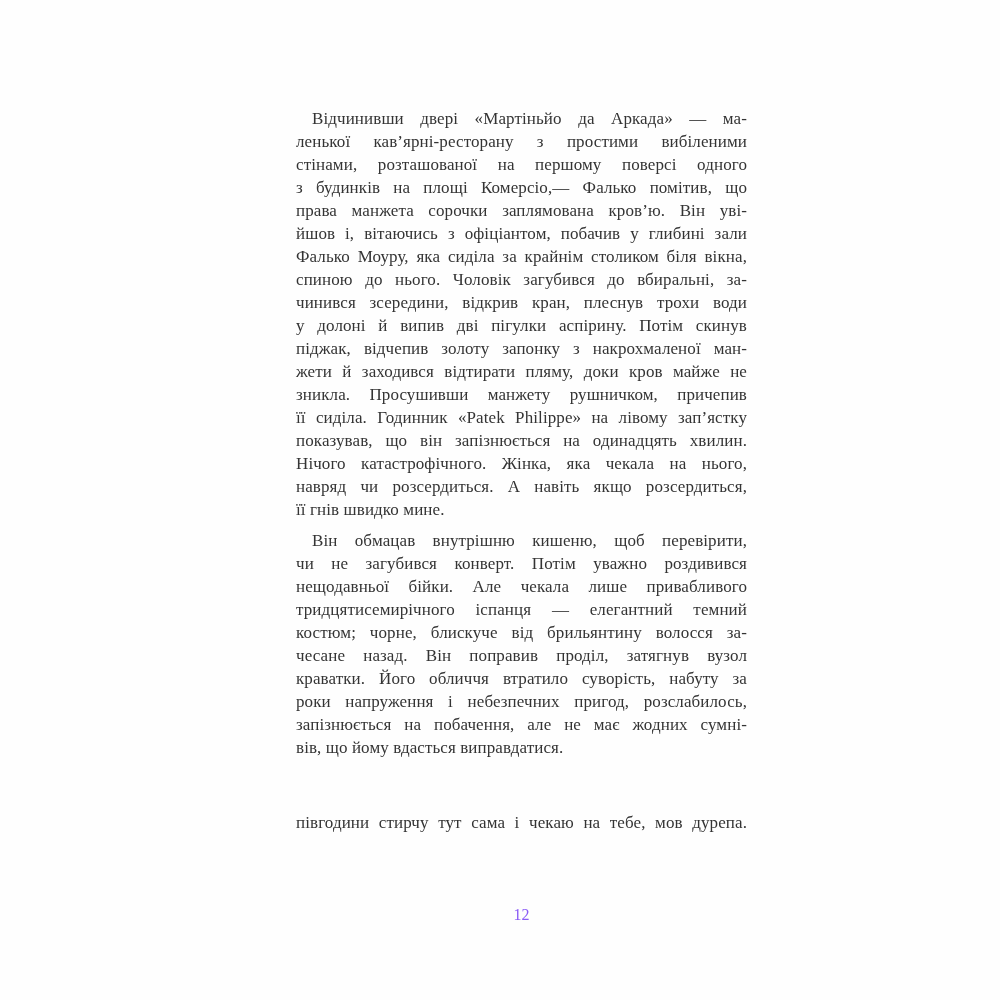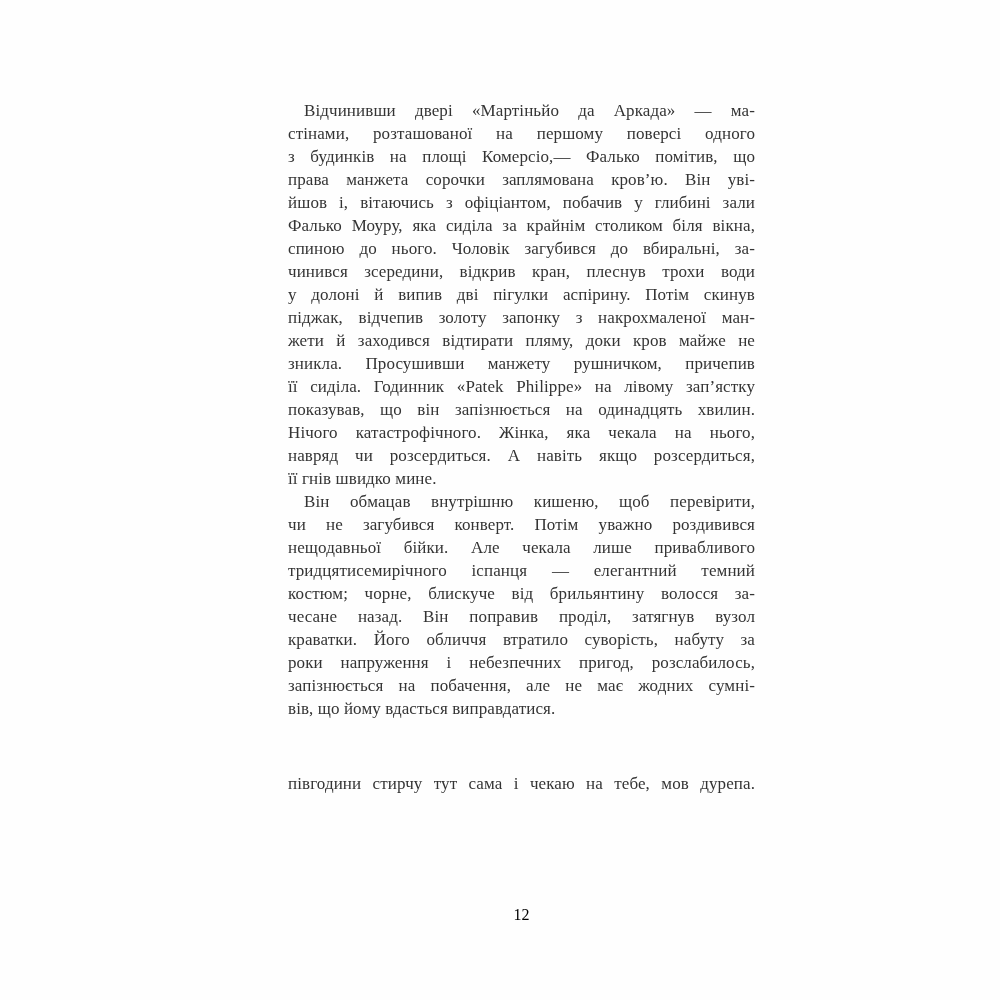--- a/index.html
+++ b/index.html
@@ -19,21 +19,21 @@
   .text-block {
     position: absolute;
     left: 288px;
     top: 99px;
     width: 467px;
     font-size: 17px;
     line-height: 23px;
     letter-spacing: 0.1px;
   }
   .paragraph {
-    margin: 0;
+    margin: 8px;
     padding: 0;
   }
   .paragraph.scene-break {
     margin-top: 52px;
   }
   .line {
     display: block;
     text-align: justify;
     text-align-last: justify;
     height: 23px;
@@ -45,30 +45,31 @@
     text-align-last: left;
   }
   .page-number {
     position: absolute;
     left: 288px;
     top: 903px;
     width: 467px;
     text-align: center;
     font-size: 16px;
     line-height: 23px;
-    color: #000000;
+    color: #8b5cf6;
   }
 </style>
 </head>
 <body>
 
 <div class="page">
   <main class="text-block">
       <p class="paragraph">
         <span class="line indent">Відчинивши двері «Мартіньйо да Аркада» — ма-</span>
+        <span class="line">ленької кав’ярні-ресторану з простими вибіленими</span>
         <span class="line">стінами, розташованої на першому поверсі одного</span>
         <span class="line">з будинків на площі Комерсіо,— Фалько помітив, що</span>
         <span class="line">права манжета сорочки заплямована кров’ю. Він уві-</span>
         <span class="line">йшов і, вітаючись з офіціантом, побачив у глибині зали</span>
         <span class="line">Фалько Моуру, яка сиділа за крайнім столиком біля вікна,</span>
         <span class="line">спиною до нього. Чоловік загубився до вбиральні, за-</span>
         <span class="line">чинився зсередини, відкрив кран, плеснув трохи води</span>
         <span class="line">у долоні й випив дві пігулки аспірину. Потім скинув</span>
         <span class="line">піджак, відчепив золоту запонку з накрохмаленої ман-</span>
         <span class="line">жети й заходився відтирати пляму, доки кров майже не</span>

